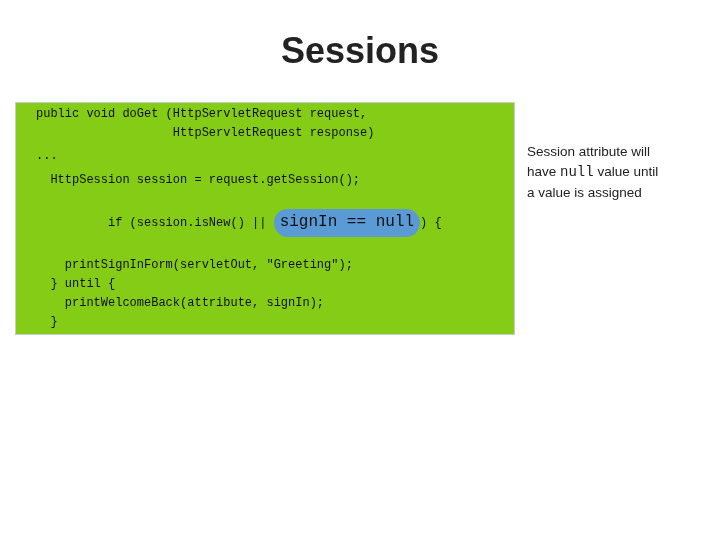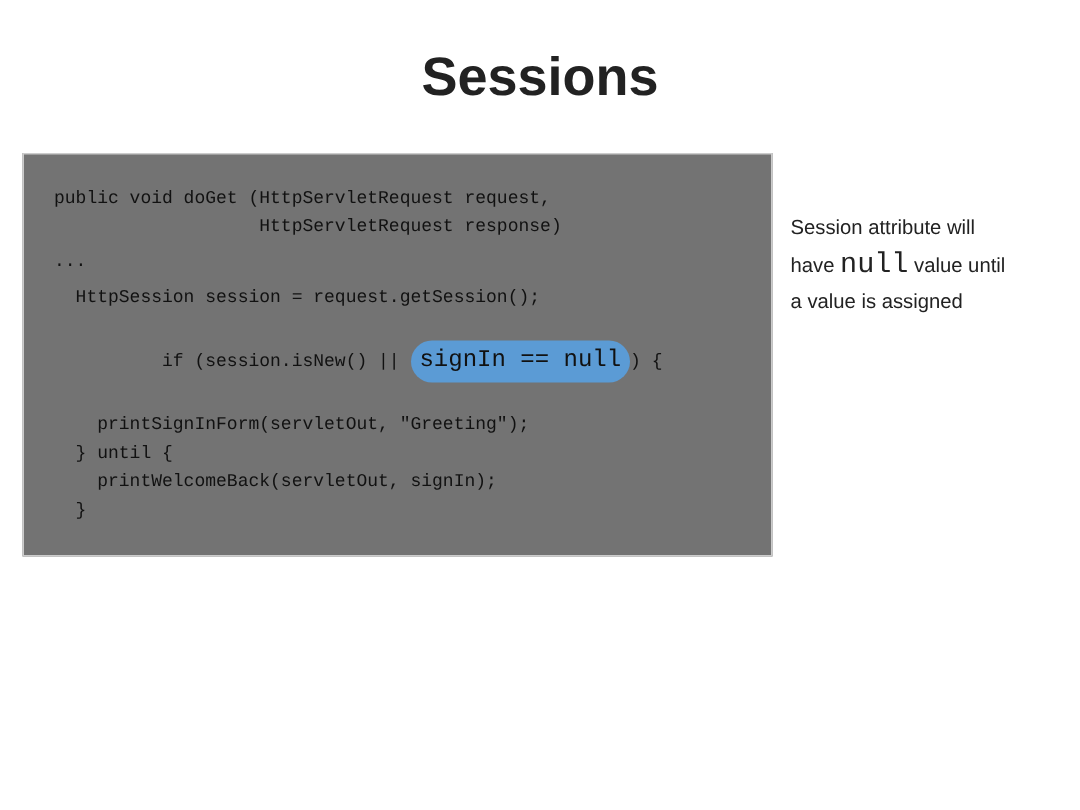--- a/index.html
+++ b/index.html
@@ -34,23 +34,23 @@
     .content-area {
       display: flex;
       flex-direction: row;
       align-items: flex-start;
       width: 690px;
       margin-top: 10px;
       position: relative;
     }
 
     .code-box {
-      background: #737373;
+      background: #84cc16;
       border: 1px solid #cccccc;
-      padding: 20px 20px;
+      padding: 2px 20px;
       font-family: 'Courier New', Courier, monospace;
       font-size: 12px;
       color: #111111;
       line-height: 1.6;
       width: 500px;
       position: relative;
       flex-shrink: 0;
     }
 
     .code-line {
@@ -76,21 +76,21 @@
       margin-left: 12px;
       margin-top: 40px;
       width: 185px;
       font-size: 13.5px;
       color: #222222;
       line-height: 1.5;
     }
 
     .annotation-box .null-code {
       font-family: 'Courier New', Courier, monospace;
-      font-size: 19px;
+      font-size: 14px;
     }
   </style>
 </head>
 <body>
 
 <div class="slide-container">
 
   <h1 class="slide-title">Sessions</h1>
 
   <div class="content-area">
@@ -98,21 +98,21 @@
     <div class="code-box">
       <span class="code-line">public void doGet (HttpServletRequest request,</span>
       <span class="code-line">                   HttpServletRequest response)</span>
       <span class="code-line ellipsis-line">...</span>
       <span class="code-line">  HttpSession session = request.getSession();</span>
       <span class="code-line">
         <span>  if (session.isNew() || </span><span class="highlight-oval">signIn == null</span><span>) {</span>
       </span>
       <span class="code-line">    printSignInForm(servletOut, "Greeting");</span>
       <span class="code-line">  } until {</span>
-      <span class="code-line">    printWelcomeBack(servletOut, signIn);</span>
+      <span class="code-line">    printWelcomeBack(attribute, signIn);</span>
       <span class="code-line">  }</span>
     </div>
 
     <div class="annotation-box">
       <span>Session attribute will</span><br>
       <span>have </span><span class="null-code">null</span><span> value until</span><br>
       <span>a value is assigned</span>
     </div>
 
   </div>

